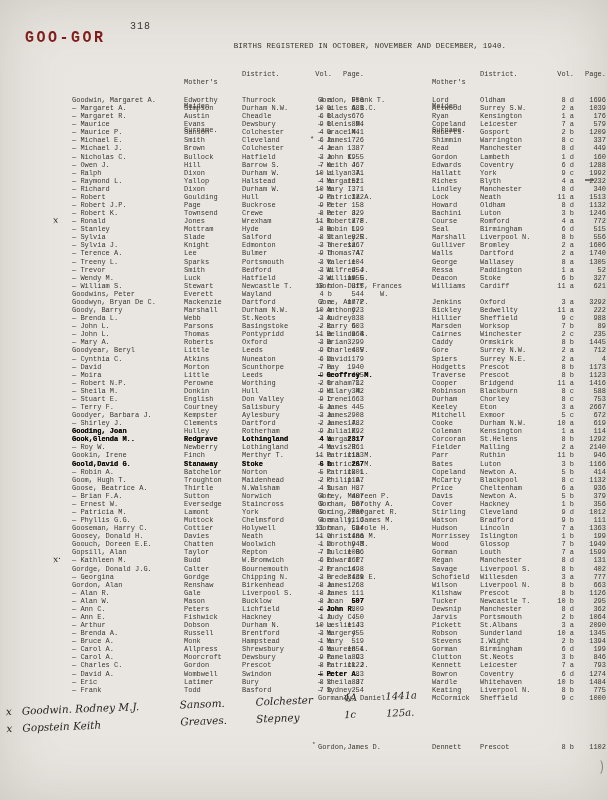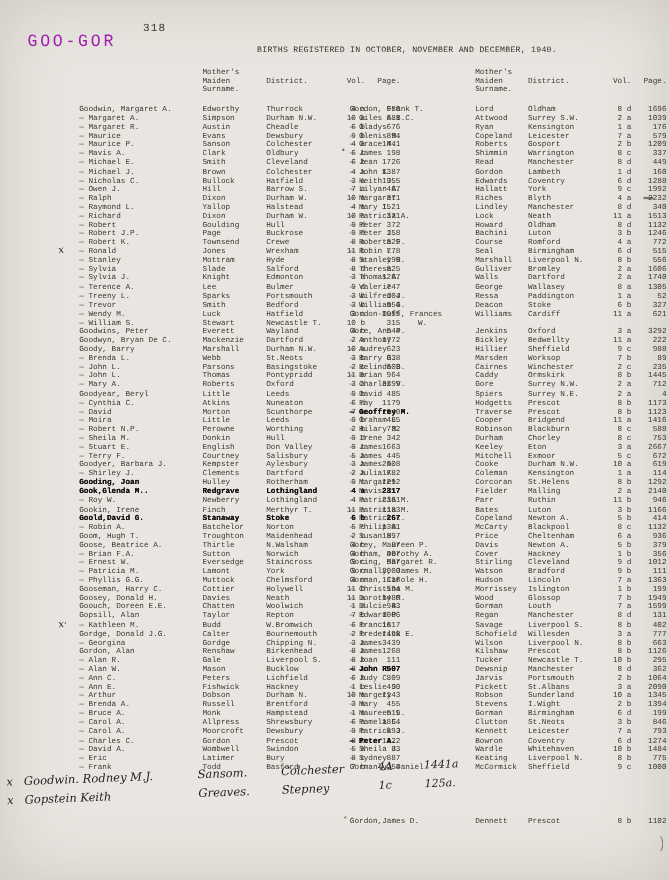--- a/index.html
+++ b/index.html
@@ -6,32 +6,32 @@
   body{
     width:608px;height:800px;position:relative;overflow:hidden;
     background:#e9e6e1;
     font-family:"Liberation Mono","DejaVu Sans Mono",monospace;
     color:#3a362f;
   }
   .vignette{position:absolute;inset:0;pointer-events:none;
     box-shadow:inset 0 0 60px rgba(120,112,100,0.25);}
   .page-number{position:absolute;top:21px;left:130px;width:340px;
     font-size:10px;letter-spacing:1px;}
-  .range-heading{position:absolute;top:30px;left:25px;font-size:15px;font-weight:normal;
-    letter-spacing:2.5px;color:#a21caf;transform:scaleY(1.05);}
+  .range-heading{position:absolute;top:30px;left:25px;font-size:15px;font-weight:bold;
+    letter-spacing:2.5px;color:#7f1d1d;transform:scaleY(1.05);}
   .title{position:absolute;top:42px;left:130px;width:480px;text-align:center;
     font-size:7.5px;letter-spacing:0.2px;color:#35312a;}
   
   .hdr,.row,.addendum-row{display:grid;white-space:nowrap;font-size:7px;line-height:8.1px;}
   .left-grid{grid-template-columns:112px 58px 66px 24px 32px;}
   .right-grid{grid-template-columns:114px 48px 70px 24px 32px;}
   .hdr{position:absolute;top:62px;}
   .hdr.left-grid{left:72px;}
   .hdr.right-grid{left:318px;}
-  .hdr .mother-hdr span{display:block;}
+  .hdr .mother-hdr span{display:block;margin-top:16px;}
   .hdr .mid{padding-top:8.1px;}
   .cell-vol,.cell-page{text-align:right;}
   .rows{position:absolute;top:96px;}
   .rows.left-col{left:72px;}
   .rows.right-col{left:318px;}
   .row{height:8.08px;position:relative;}
   .row .bold, .row.bold{font-weight:bold;color:#16130f;text-shadow:0 0 0.4px #16130f;}
   .wrap-line{height:8.08px;font-size:7px;line-height:8.1px;padding-left:62px;white-space:nowrap;}
   .mark{position:absolute;top:-1px;}
   .mark.typed{left:-8px;font-size:7px;}
@@ -122,28 +122,20 @@
     <div class="row left-grid">
 
     <span class="cell-name">— Maurice P.</span>
     <span class="cell-mother">Sanson</span>
     <span class="cell-district">Colchester</span>
     <span class="cell-vol">4 a</span>
     <span class="cell-page">1441</span>
   </div>
     <div class="row left-grid">
 
-    <span class="cell-name">— Mavis A.</span>
-    <span class="cell-mother">Clark</span>
-    <span class="cell-district">Oldbury</span>
-    <span class="cell-vol">6 c</span>
-    <span class="cell-page">198</span>
-  </div>
-    <div class="row left-grid">
-
     <span class="cell-name">— Michael E.</span>
     <span class="cell-mother">Smith</span>
     <span class="cell-district">Cleveland</span>
     <span class="cell-vol">6 b</span>
     <span class="cell-page">1726</span>
   </div>
     <div class="row left-grid">
 
     <span class="cell-name">— Michael J.</span>
     <span class="cell-mother">Brown</span>

